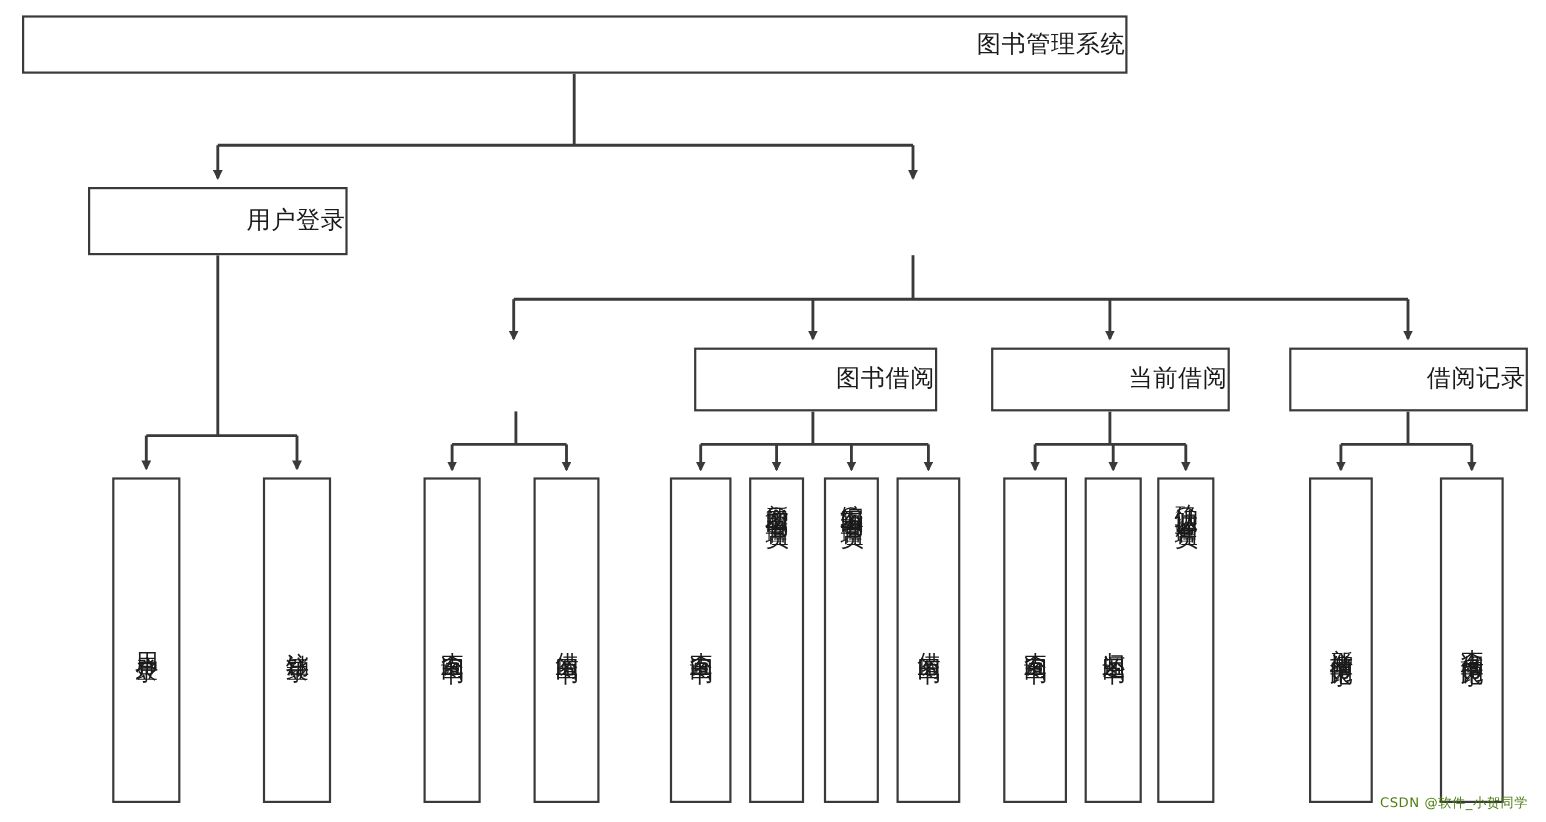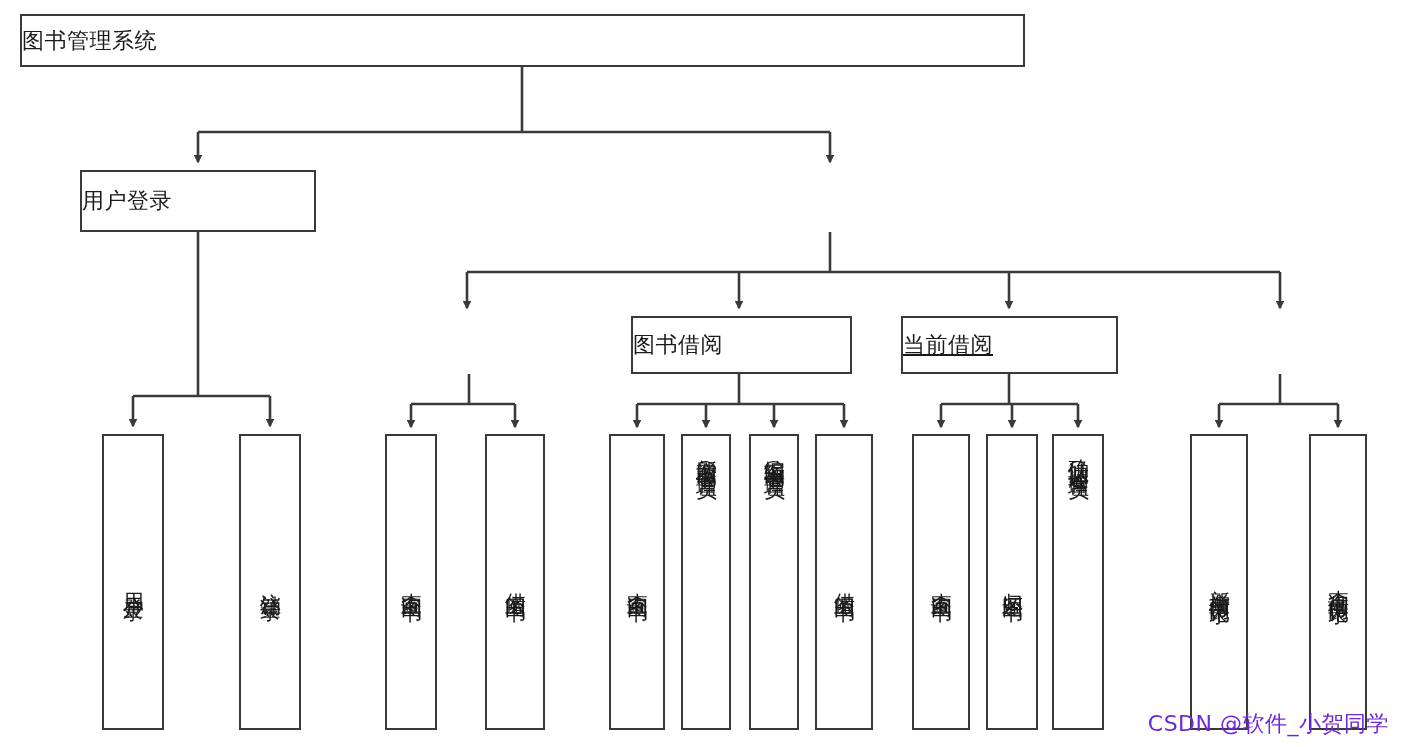--- a/index.html
+++ b/index.html
@@ -25,21 +25,21 @@
     height: 747px;
     pointer-events: none;
   }
   .node {
     position: absolute;
     box-sizing: border-box;
     background: #ffffff;
     border: 2px solid #3a3a3a;
     display: flex;
     align-items: center;
-    justify-content: flex-start;
+    justify-content: flex-end;
     color: #1a1a1a;
   }
   .node-label {
     display: block;
     text-align: center;
     line-height: 1.05;
     white-space: nowrap;
   }
   
   .node.h .node-label {
@@ -65,22 +65,22 @@
   }
   
   .node.v.mid {
     align-items: center;
     padding-top: 0;
   }
   .watermark {
     position: absolute;
     right: 16px;
     bottom: 8px;
-    font-size: 22px;
-    color: #6d28d9;
+    font-size: 12px;
+    color: #4d7c0f;
     white-space: nowrap;
     letter-spacing: 0.5px;
   }
 </style>
 </head>
 <body>
 
 <div id="canvas">
 
   <svg class="connectors" viewBox="0 0 1405 747" xmlns="http://www.w3.org/2000/svg">
@@ -137,22 +137,25 @@
     <span class="node-label">图书管理系统</span>
   </div>
 
   <div class="node h" style="left:80px; top:170px; width:236px; height:62px;">
     <span class="node-label">用户登录</span>
   </div>
 
   <div class="node h" style="left:631px; top:316px; width:221px; height:58px;">
     <span class="node-label">图书借阅</span>
   </div>
-  <div class="node h" style="left:901px; top:316px; width:217px; height:58px;text-decoration:underline;">
+  <div class="node h" style="left:901px; top:316px; width:217px; height:58px;">
     <span class="node-label">当前借阅</span>
+  </div>
+  <div class="node h" style="left:1172px; top:316px; width:217px; height:58px;">
+    <span class="node-label">借阅记录</span>
   </div>
 
   <div class="node v mid" style="left:102px; top:434px; width:62px; height:296px;">
     <span class="node-label">用户登录</span>
   </div>
   <div class="node v mid" style="left:239px; top:434px; width:62px; height:296px;">
     <span class="node-label">注销登录</span>
   </div>
 
   <div class="node v mid" style="left:385px; top:434px; width:52px; height:296px;">

